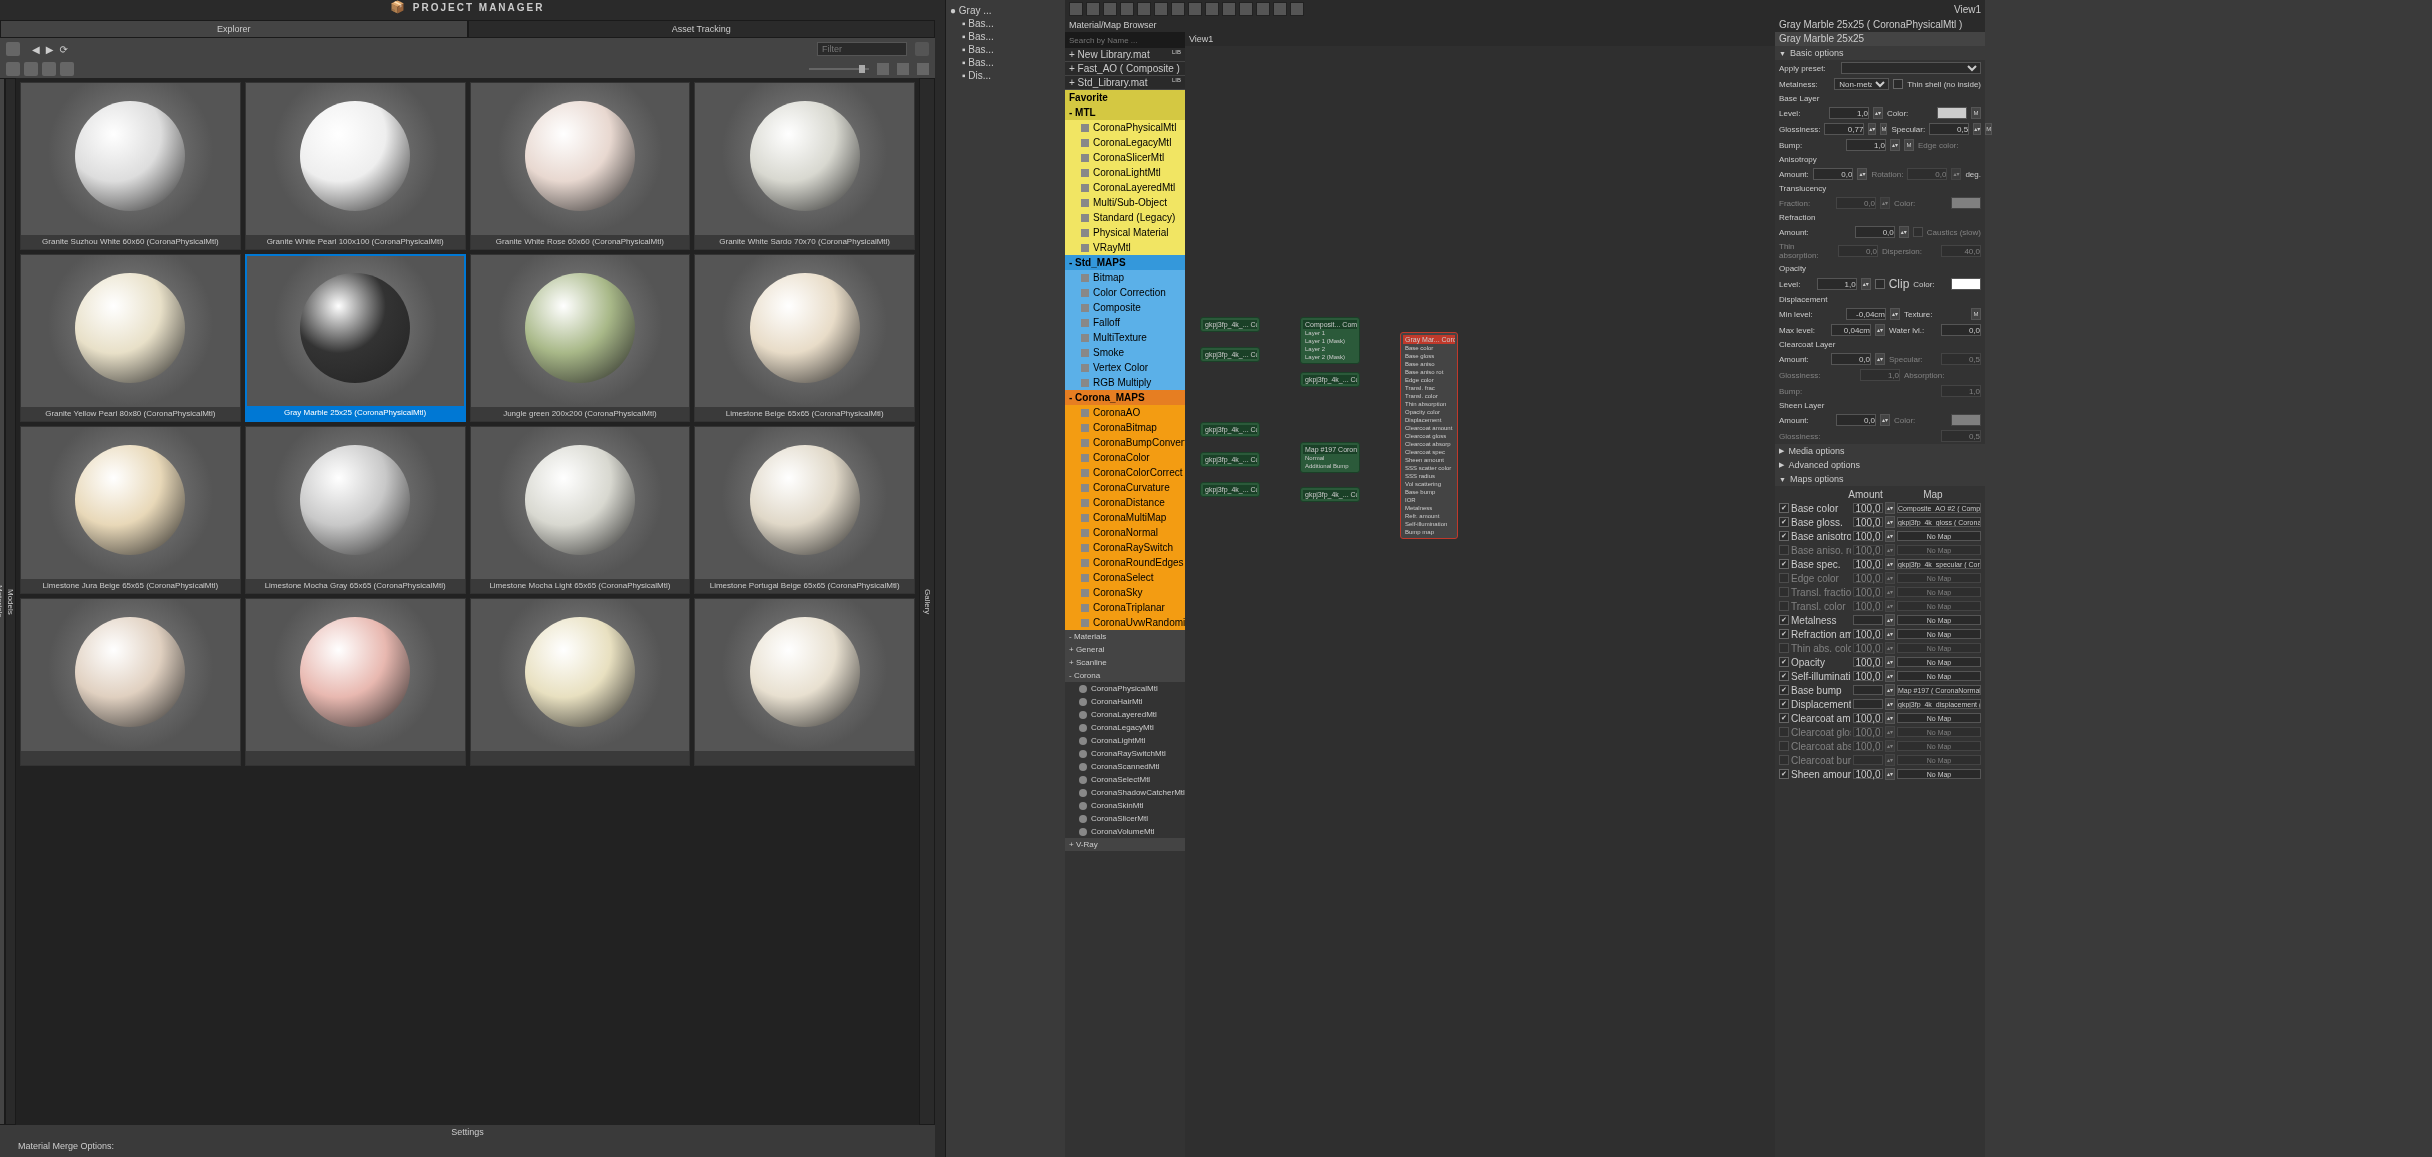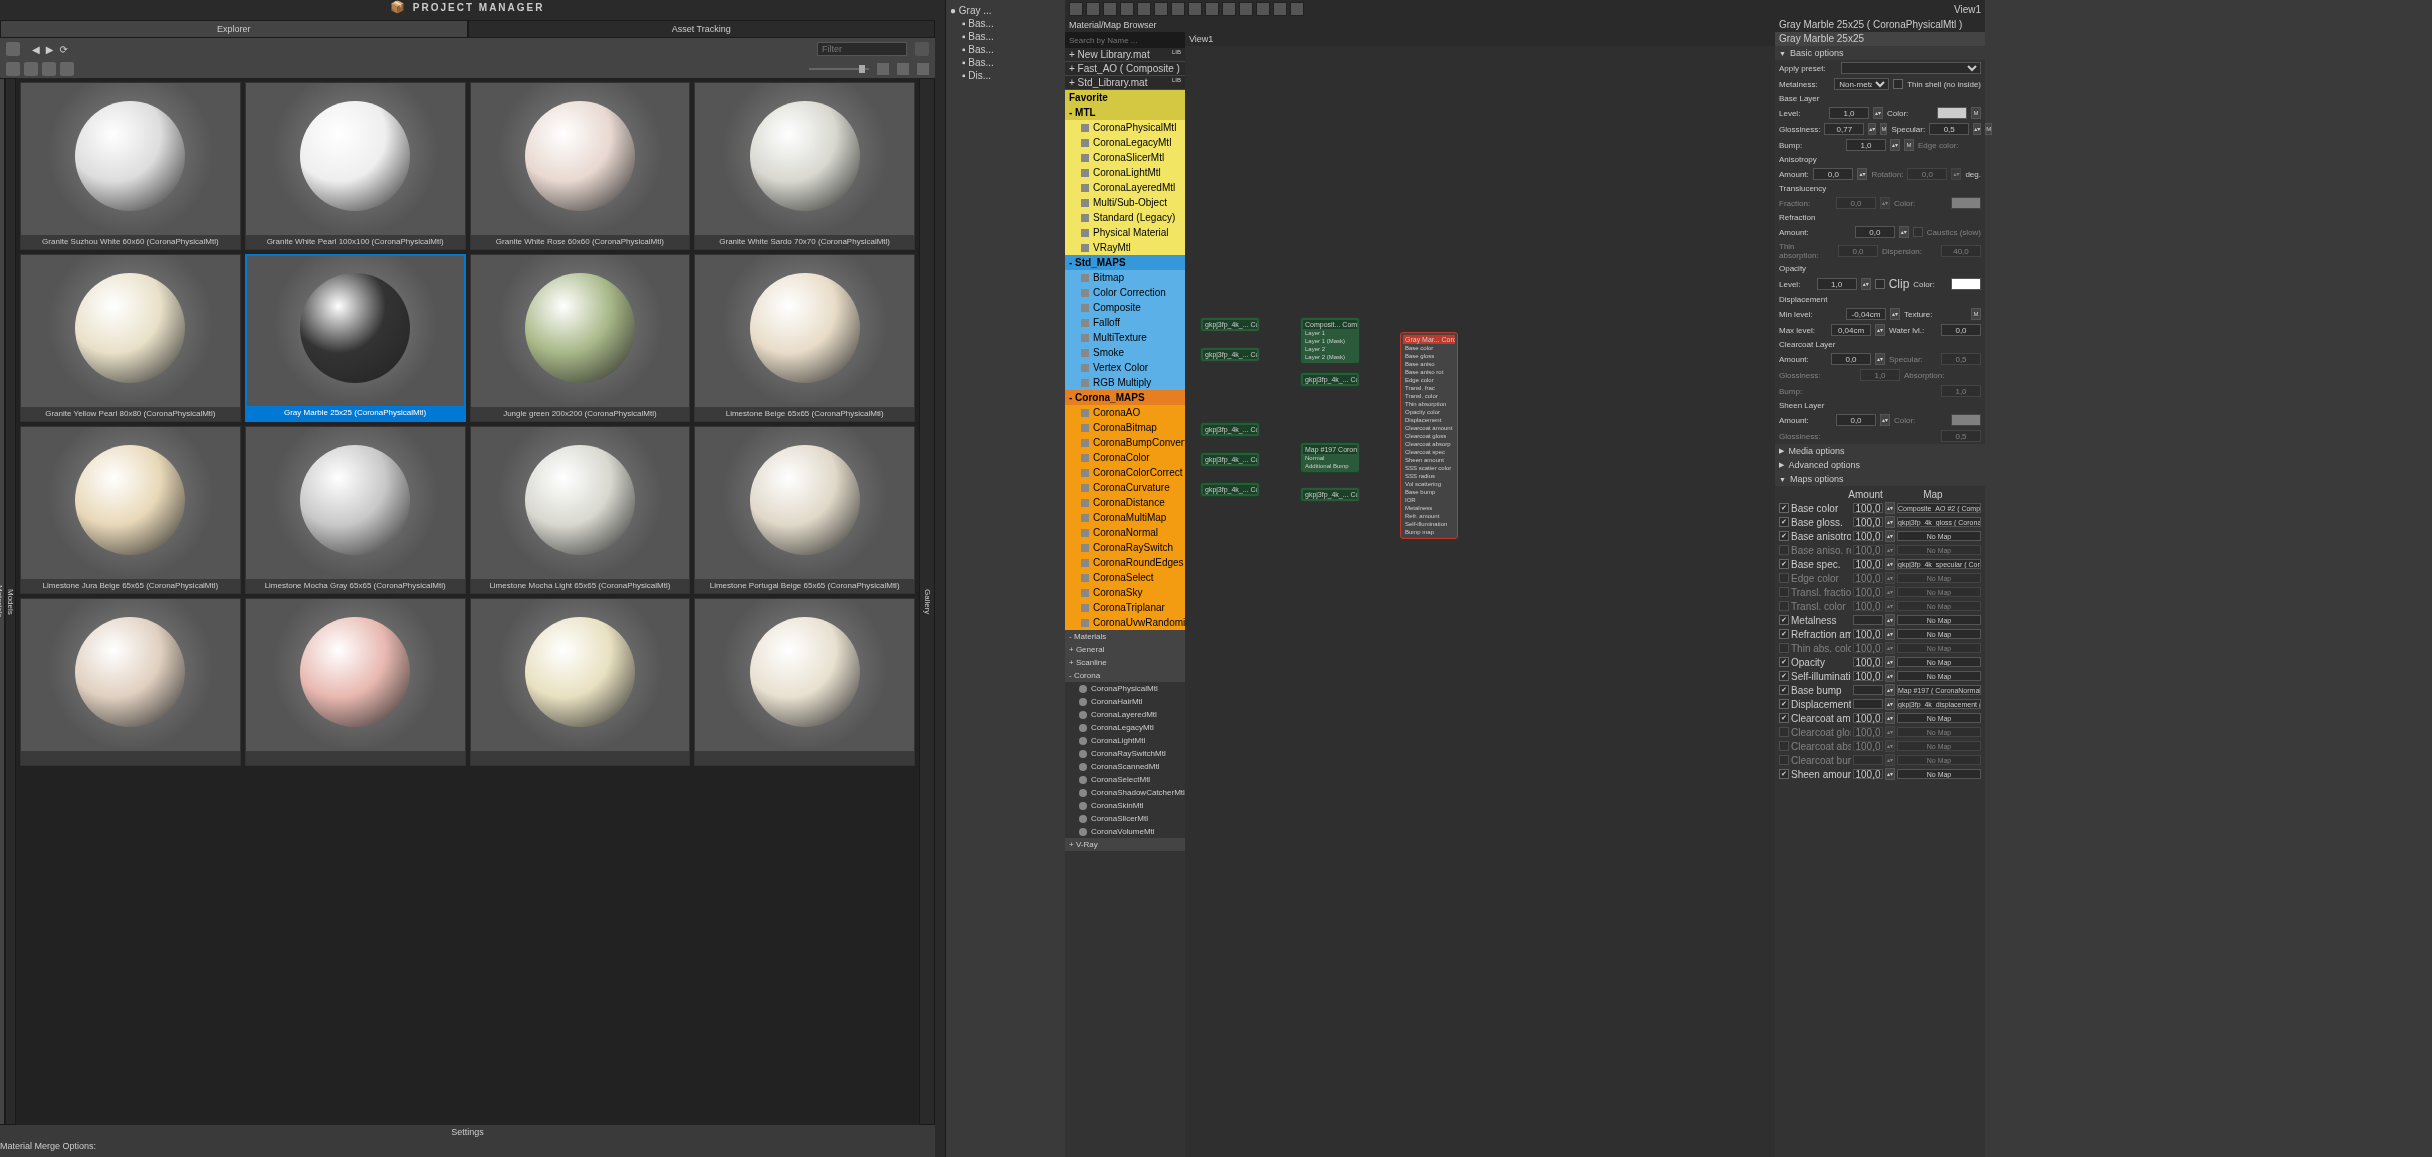--- a/index.html
+++ b/index.html
@@ -25,21 +25,21 @@
 .side-tab.active{background:#444}
 .grid-area{flex:1;background:#222;overflow:hidden;position:relative}
 .grid{display:grid;grid-template-columns:repeat(4,1fr);gap:4px;padding:4px}
 .thumb{background:#4a4a4a;height:168px;display:flex;flex-direction:column;border:1px solid #333}
 .thumb.selected{border:2px solid #0078d4}
 .thumb-img{flex:1;background:radial-gradient(circle at 50% 45%,#888 0%,#666 40%,#555 60%);position:relative}
 .sphere{position:absolute;left:50%;top:48%;transform:translate(-50%,-50%);width:110px;height:110px;border-radius:50%;background:radial-gradient(circle at 35% 30%,#eee,#999 50%,#444)}
 .thumb-label{height:14px;background:#3a3a3a;text-align:center;font-size:8px;line-height:14px;overflow:hidden;white-space:nowrap}
 .thumb.selected .thumb-label{background:#0078d4;color:#fff}
 .settings-bar{height:14px;background:#3a3a3a;text-align:center;font-size:9px;line-height:14px}
-.merge-bar{height:18px;background:#3a3a3a;padding:2px 0;font-size:9px}
+.merge-bar{height:18px;background:#3a3a3a;padding:2px 18px;font-size:9px}
 .side-r{width:16px;background:#2a2a2a;display:flex;flex-direction:column;writing-mode:vertical-rl}
 .right-gap{width:10px;background:#2a2a2a}
 .tree-panel{width:120px;background:#3a3a3a;border-left:1px solid #1a1a1a;padding:4px;font-size:8px;overflow:hidden}
 .tree-item{padding:1px 0;white-space:nowrap}
 .node-panel{width:710px;background:#c4b5fd;display:flex;flex-direction:column}
 .np-head{height:18px;background:#2a2a2a;display:flex;align-items:center;padding:0 4px;gap:3px}
 .np-icn{width:14px;height:14px;background:#555;border:1px solid #222}
 .np-title{height:14px;background:#2a2a2a;padding:0 4px;font-size:9px;line-height:14px}
 .np-body{flex:1;display:flex}
 .mat-browser{width:120px;background:#2a2a2a;display:flex;flex-direction:column;font-size:8px}
@@ -67,21 +67,21 @@
 .node-row{padding:0 2px;font-size:6px;line-height:8px;overflow:hidden;white-space:nowrap}
 svg.wires{position:absolute;inset:0;pointer-events:none}
 .props-panel{width:210px;background:#333;display:flex;flex-direction:column;font-size:9px}
 .pp-head{height:14px;background:#2a2a2a;padding:0 4px;line-height:14px}
 .pp-sub{height:14px;background:#444;padding:0 4px;line-height:14px}
 .pp-sec{padding:2px 4px;background:#3a3a3a;font-size:9px;display:flex;align-items:center;gap:4px}
 .pp-sec::before{content:"▶";font-size:7px}
 .pp-sec.open::before{content:"▼"}
 .pp-row{display:flex;align-items:center;padding:2px 4px;gap:4px}
 .pp-lbl{flex:1;text-align:left;font-size:8px}
-.pp-inp{width:40px;height:12px;background:#2a2a2a;border:1px solid #555;font-size:8px;text-align:center}
+.pp-inp{width:40px;height:12px;background:#2a2a2a;border:1px solid #555;font-size:8px;text-align:right}
 .pp-spin{width:10px;height:12px;background:#444;border:1px solid #555;font-size:6px;text-align:center;line-height:10px}
 .pp-clr{width:30px;height:12px;background:#ccc;border:1px solid #555}
 .pp-sel{width:55px;height:12px;background:#2a2a2a;border:1px solid #555;font-size:8px}
 .pp-chk{width:10px;height:10px;border:1px solid #666;background:#2a2a2a}
 .pp-chk.on::after{content:"✔";font-size:7px;display:block;text-align:center;line-height:8px}
 .maps-table{padding:2px}
 .mt-head{display:flex;font-size:8px;padding:1px 2px}
 .mt-amt{width:40px;text-align:center}
 .mt-map{width:100px;text-align:center}
 .mt-row{display:flex;align-items:center;padding:1px 2px;font-size:8px;gap:2px}

